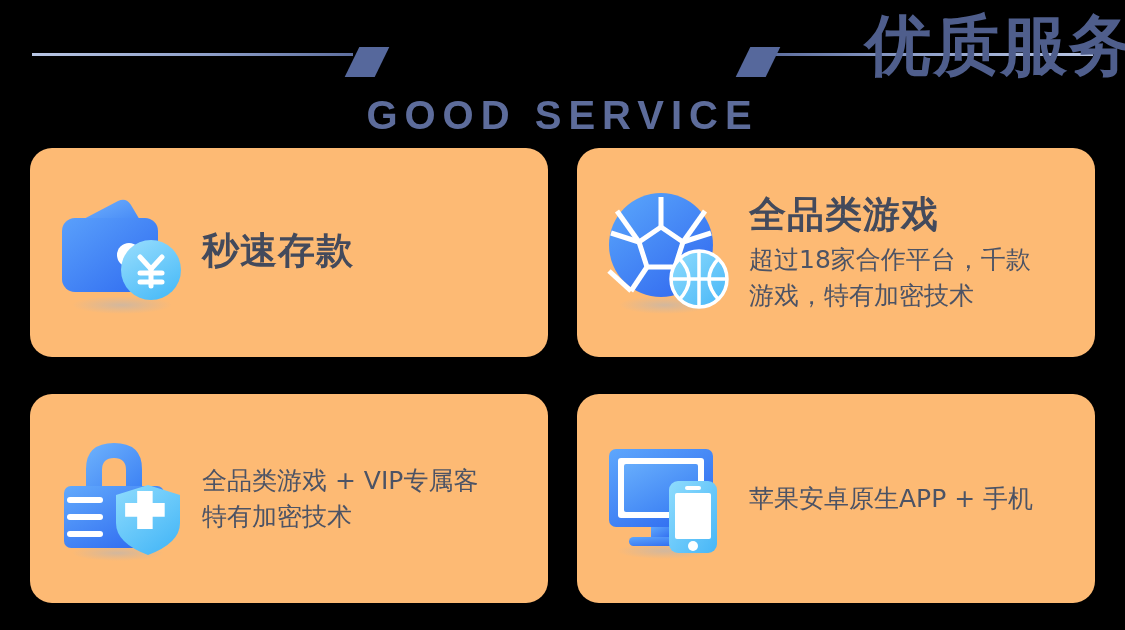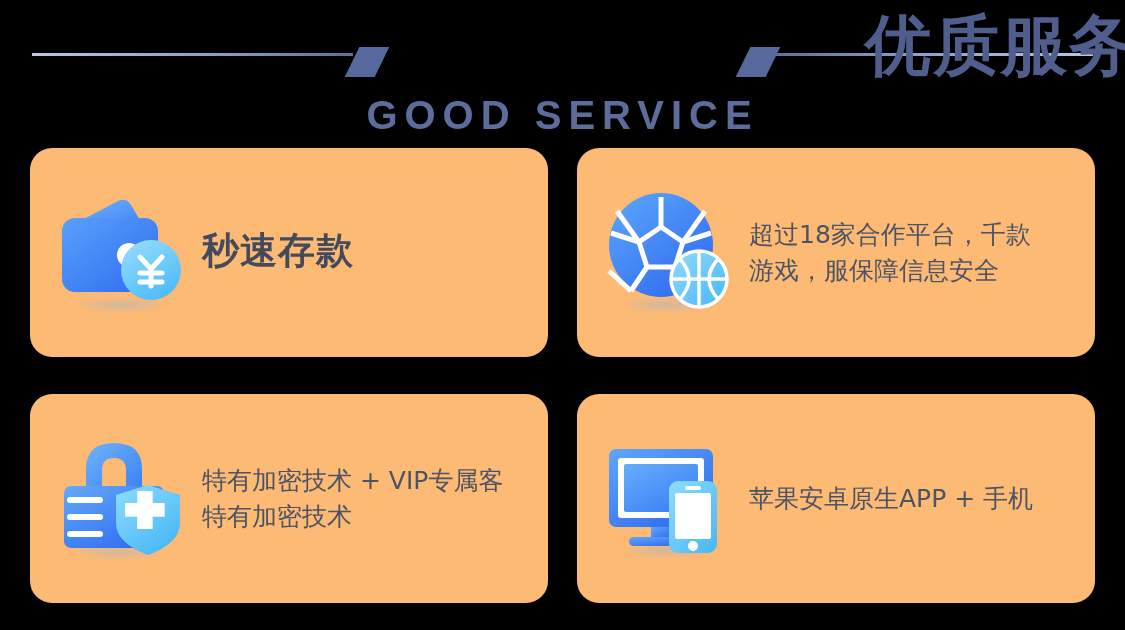--- a/index.html
+++ b/index.html
@@ -239,23 +239,24 @@
         <g fill="none" stroke="#ffffff" stroke-width="3.5">
           <circle cx="96" cy="92" r="28"></circle>
           <path d="M96 64 L96 120"></path>
           <path d="M68 92 L124 92"></path>
           <path d="M76 71 Q96 92 76 113"></path>
           <path d="M116 71 Q96 92 116 113"></path>
         </g>
       </svg>
     </div>
     <div class="card-text">
+      <div class="card-title">全品类游戏</div>
       <div class="card-desc">
         <div>超过18家合作平台，千款</div>
-        <div>游戏，服保障信息安全</div>
+        <div>游戏，特有加密技术</div>
       </div>
     </div>
   </div>
 
   <div class="card">
     <div class="card-icon">
       <svg viewBox="0 0 132 132" width="132" height="132">
         <defs>
           <linearGradient id="lb" x1="0" y1="0" x2="0.8" y2="1">
             <stop offset="0" stop-color="#62aafc"></stop>
@@ -281,21 +282,21 @@
           <path d="M14 67 L44 67"></path>
           <path d="M14 84 L44 84"></path>
           <path d="M14 101 L44 101"></path>
         </g>
         <path d="M92 52 L124 62 L124 90 Q124 110 92 122 Q60 110 60 90 L60 62 Z" fill="url(#lsh2)"></path>
         <path d="M85 74 L99 74 L99 60 L117 60 L117 74 L131 74 L131 90 L117 90 L117 104 L99 104 L99 90 L85 90 Z" transform="translate(-16,3) scale(0.86) translate(14,4)" fill="#ffffff"></path>
       </svg>
     </div>
     <div class="card-text">
       <div class="card-desc">
-        <div>特有加密技术 + VIP专属客</div>
+        <div>全品类游戏 + VIP专属客</div>
         <div>特有加密技术</div>
       </div>
     </div>
   </div>
 
   <div class="card">
     <div class="card-icon">
       <svg viewBox="0 0 132 132" width="132" height="132">
         <defs>
           <linearGradient id="mg" x1="0" y1="0" x2="0.8" y2="1">

